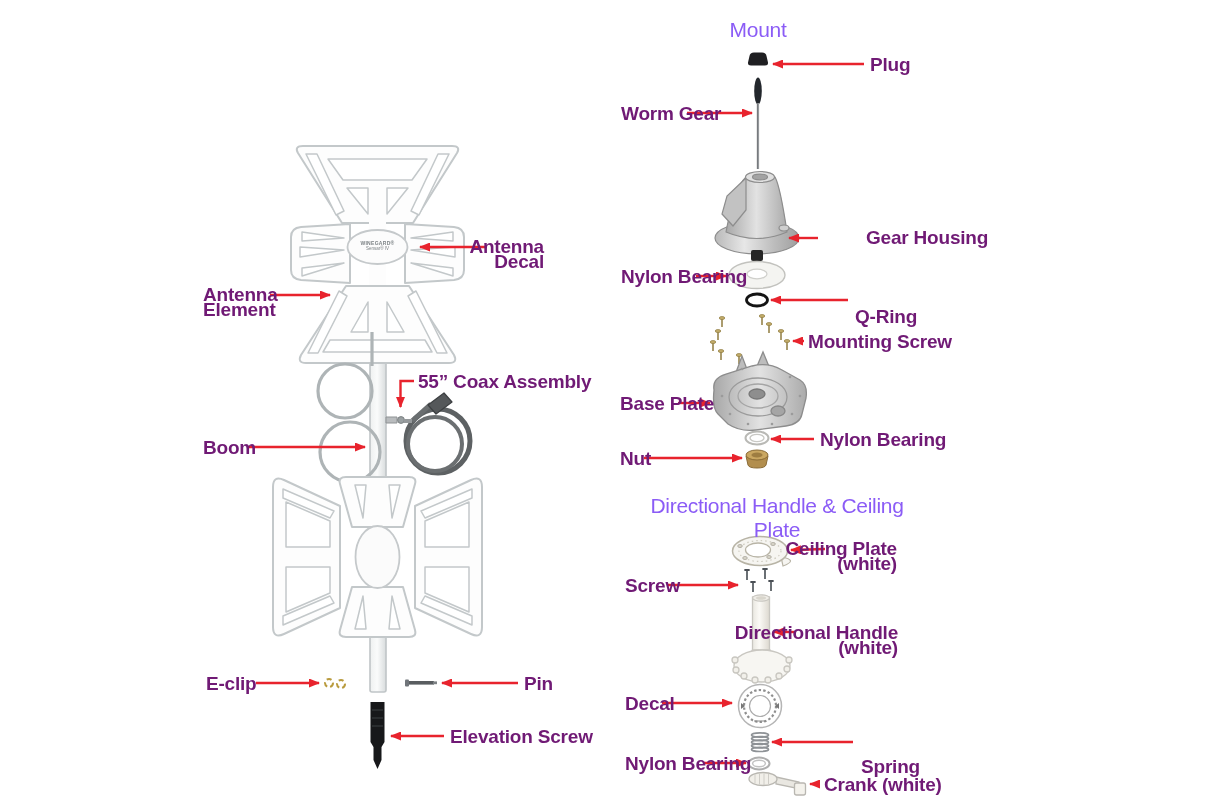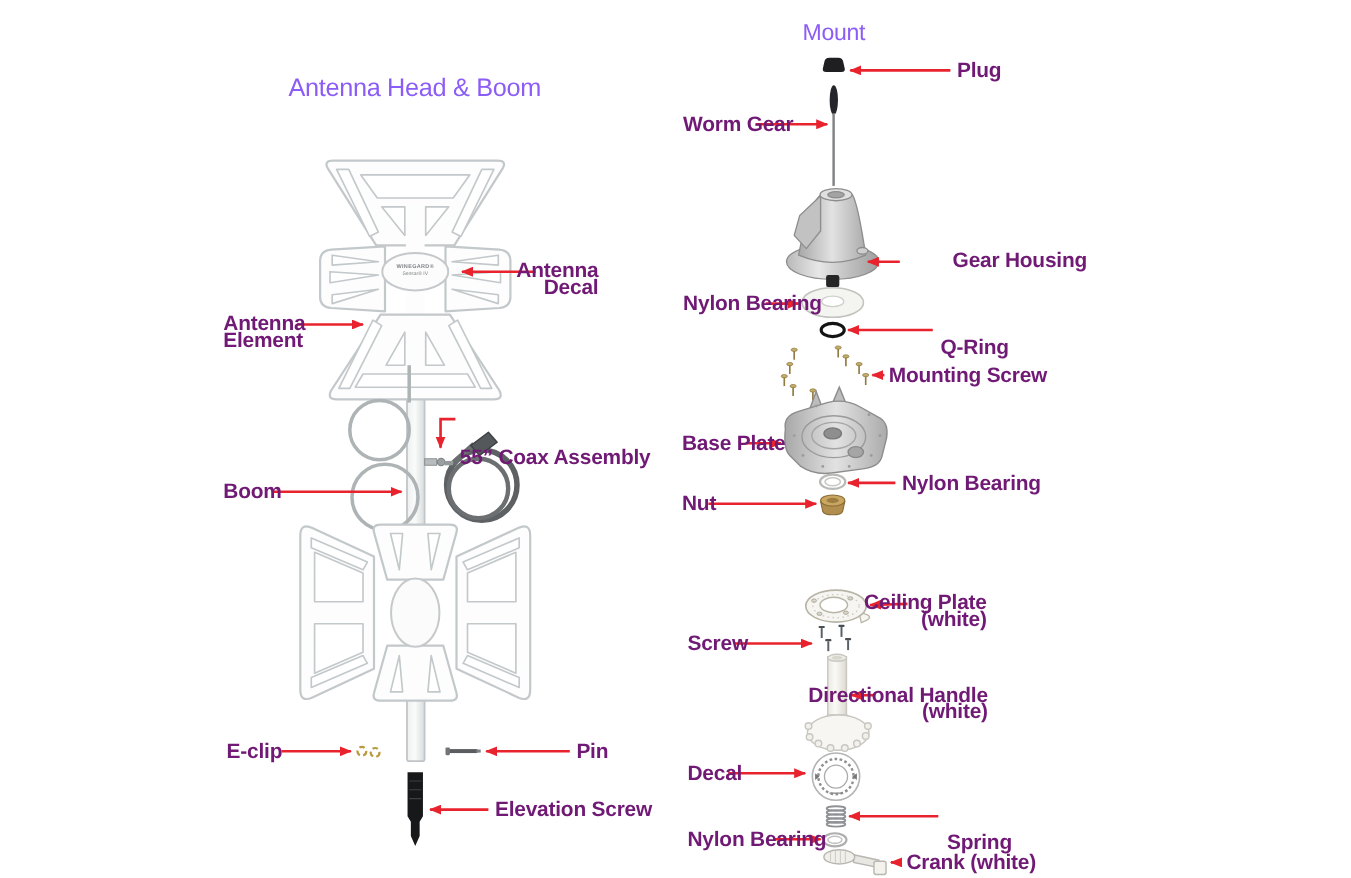--- a/index.html
+++ b/index.html
@@ -338,37 +338,37 @@
       <path d="M825,549 L791,550" marker-end="url(#ah)"></path>
       <path d="M668,585 L738,585" marker-end="url(#ah)"></path>
       <path d="M794,632 L774,632" marker-end="url(#ah)"></path>
       <path d="M662,703 L732,703" marker-end="url(#ah)"></path>
       <path d="M853,742 L772,742" marker-end="url(#ah)"></path>
       <path d="M703,763 L746,763" marker-end="url(#ah)"></path>
       <path d="M820,784 L810,784" marker-end="url(#ah)"></path>
     </g>
   </svg>
 
-  <div class="title" id="title-antenna">Antenna Head &amp; Boom</div>
   <div class="title" id="title-mount">Mount</div>
+  <div class="title" id="title-handle">Directional Handle &amp; Ceiling Plate</div>
 
   <div class="decal-text">
     <div class="l1">WINEGARD®</div>
     <div class="l2">Sensar® IV</div>
   </div>
 
   <div class="lbl right" style="right:684px;top:239px;">
     <div>Antenna</div>
     <div>Decal</div>
   </div>
   <div class="lbl" style="left:203px;top:287px;">
     <div>Antenna</div>
     <div>Element</div>
   </div>
-  <div class="lbl" style="left:418px;top:374px;margin-top:35px;">55” Coax Assembly</div>
+  <div class="lbl" style="left:418px;top:374px;">55” Coax Assembly</div>
   <div class="lbl" style="left:203px;top:440px;">Boom</div>
   <div class="lbl" style="left:206px;top:676px;">E-clip</div>
   <div class="lbl" style="left:524px;top:676px;">Pin</div>
   <div class="lbl" style="left:450px;top:729px;">Elevation Screw</div>
 
   <div class="lbl" style="left:870px;top:57px;">Plug</div>
   <div class="lbl" style="left:621px;top:106px;">Worm Gear</div>
   <div class="lbl" style="left:866px;top:230px;text-align:right;">Gear Housing</div>
   <div class="lbl" style="left:621px;top:269px;">Nylon Bearing</div>
   <div class="lbl" style="left:855px;top:293px;margin-top:16px;">Q-Ring</div>

